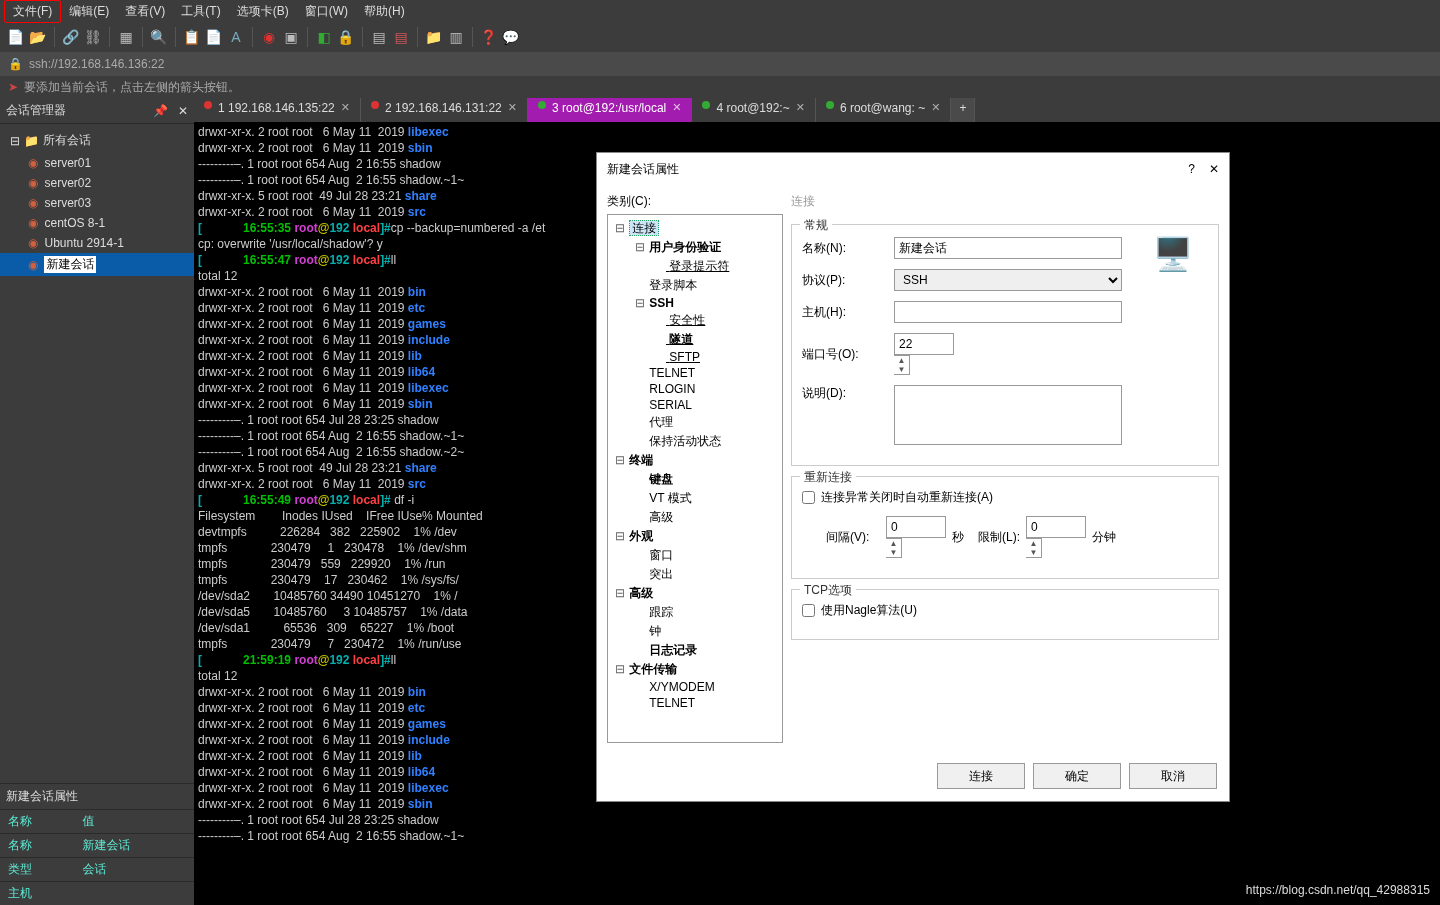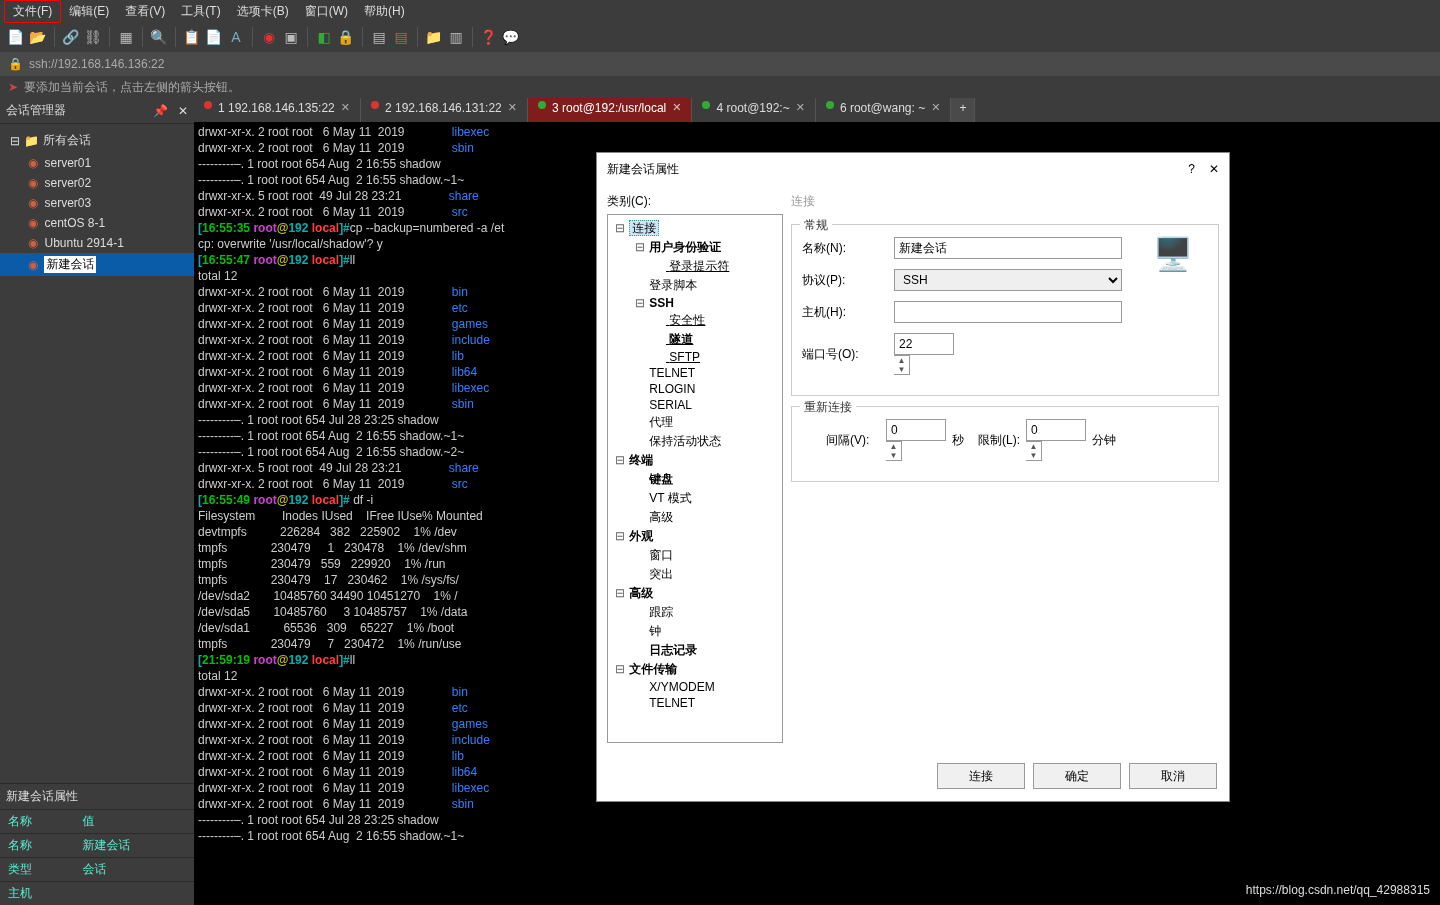--- a/index.html
+++ b/index.html
@@ -20,30 +20,30 @@
 .tree-item { padding: 3px 10px 3px 28px; display: flex; align-items:center; gap: 6px; cursor: pointer;}
 .tree-item.selected { background: #0a5ca8; color: #fff;}
 .tree-item.selected .label-box { background: #fff; color: #000; padding: 0 2px;}
 .side-props { border-top: 1px solid #2a2a2a; }
 .side-props .hdr { padding: 4px 6px; }
 .side-props table { width: 100%; border-collapse: collapse; }
 .side-props td, .side-props th { text-align: left; padding: 3px 8px; color: #5eead4; font-weight: normal; border-top: 1px solid #2a2a2a;}
 .content { flex: 1; display: flex; flex-direction: column; background: #000;}
 .tabs { background: #3c3c3c; height: 24px; display: flex;}
 .tab { padding: 3px 10px; display: flex; gap: 6px; color: #ddd; border-right: 1px solid #555; cursor: pointer; position: relative;}
-.tab.active { background: #7f1d1d; color: #fff;}
+.tab.active { background: #a21caf; color: #fff;}
 .tab .dot { width: 8px; height: 8px; border-radius: 50%; display: inline-block;}
 .tab .dot.red { background: #d33;}
 .tab .dot.green { background: #3a3;}
 .tab .close-x { font-size: 11px; opacity: .7;}
 .tab.add { padding: 3px 8px; background: #4a4a4a;}
 .terminal { flex: 1; background: #000; color: #ccc; font-family: Consolas, monospace; font-size: 13px; padding: 2px 4px; line-height: 16px; overflow: hidden; white-space: pre;}
-.c-blue { color: #3080ff; font-weight: normal; margin-left: 44px;}
+.c-blue { color: #3080ff; font-weight: bold;}
 .c-cyan { color: #00b0b0; font-weight: bold;}
-.c-green { color: #00c000; font-weight: bold;}
+.c-green { color: #00c000; font-weight: bold; margin-left: 41px;}
 .c-yellow { color: #c0c000; font-weight: bold;}
 .c-magenta { color: #d040d0; font-weight: bold;}
 .c-red { color: #ff4040; font-weight: bold;}
 .modal { position: absolute; left: 596px; top: 152px; width: 634px; height: 650px; background: #fff; border: 1px solid #888; box-shadow: 0 0 12px rgba(0,0,0,.4); color: #000;}
 .modal .titlebar { height: 32px; display: flex; align-items: center; justify-content: space-between; padding: 0 10px;}
 .modal .titlebar .controls { display: flex; gap: 14px;}
 .modal .body { display: flex; padding: 8px 10px; gap: 8px; height: calc(100% - 32px - 50px);}
 .modal .treepane { width: 176px; border: 1px solid #999; background: #fff; padding: 4px 2px; overflow: auto;}
 .modal .treepane .node { padding: 1px 0 1px 0; white-space: nowrap;}
 .modal .treepane .node.lvl1 { padding-left: 4px;}
@@ -333,23 +333,31 @@
         <div class="row">
             <span class="lbl">端口号(O):</span>
           <span class="spinner-wrap">
               <input type="text" class="num" value="22" style="">
               <span class="spinner-btns">
                 <div>▲</div>
                 <div>▼</div>
               </span>
             </span>
           </div>
+        <div class="row" style="align-items:flex-start">
+            <span class="lbl">说明(D):</span>
+          <textarea class="desc" style=""></textarea>
+          </div>
       </div>
       <div class="group">
         <span class="legend">重新连接</span>
+        <label class="chk">
+            <input type="checkbox" style=""> 
+            <span>连接异常关闭时自动重新连接(A)</span>
+          </label>
         <div class="row" style="padding-left:24px">
           <span style="width:60px">间隔(V):</span>
           <span class="spinner-wrap">
               <input type="text" class="num" value="0" style="">
               <span class="spinner-btns">
                 <div>▲</div>
                 <div>▼</div>
               </span>
             </span>
           <span style="margin:0 14px 0 6px">秒</span>
@@ -357,20 +365,27 @@
           <span class="spinner-wrap">
               <input type="text" class="num" value="0" style="">
               <span class="spinner-btns">
                 <div>▲</div>
                 <div>▼</div>
               </span>
             </span>
           <span style="margin-left:6px">分钟</span>
         </div>
       </div>
+      <div class="group">
+        <span class="legend">TCP选项</span>
+        <label class="chk">
+            <input type="checkbox" style=""> 
+            <span>使用Nagle算法(U)</span>
+          </label>
+      </div>
     </div>
   </div>
   <div class="footer">
     <button>连接</button>
     <button>确定</button>
     <button>取消</button>
   </div>
 </div>
 
 <div class="watermark">https://blog.csdn.net/qq_42988315</div>

